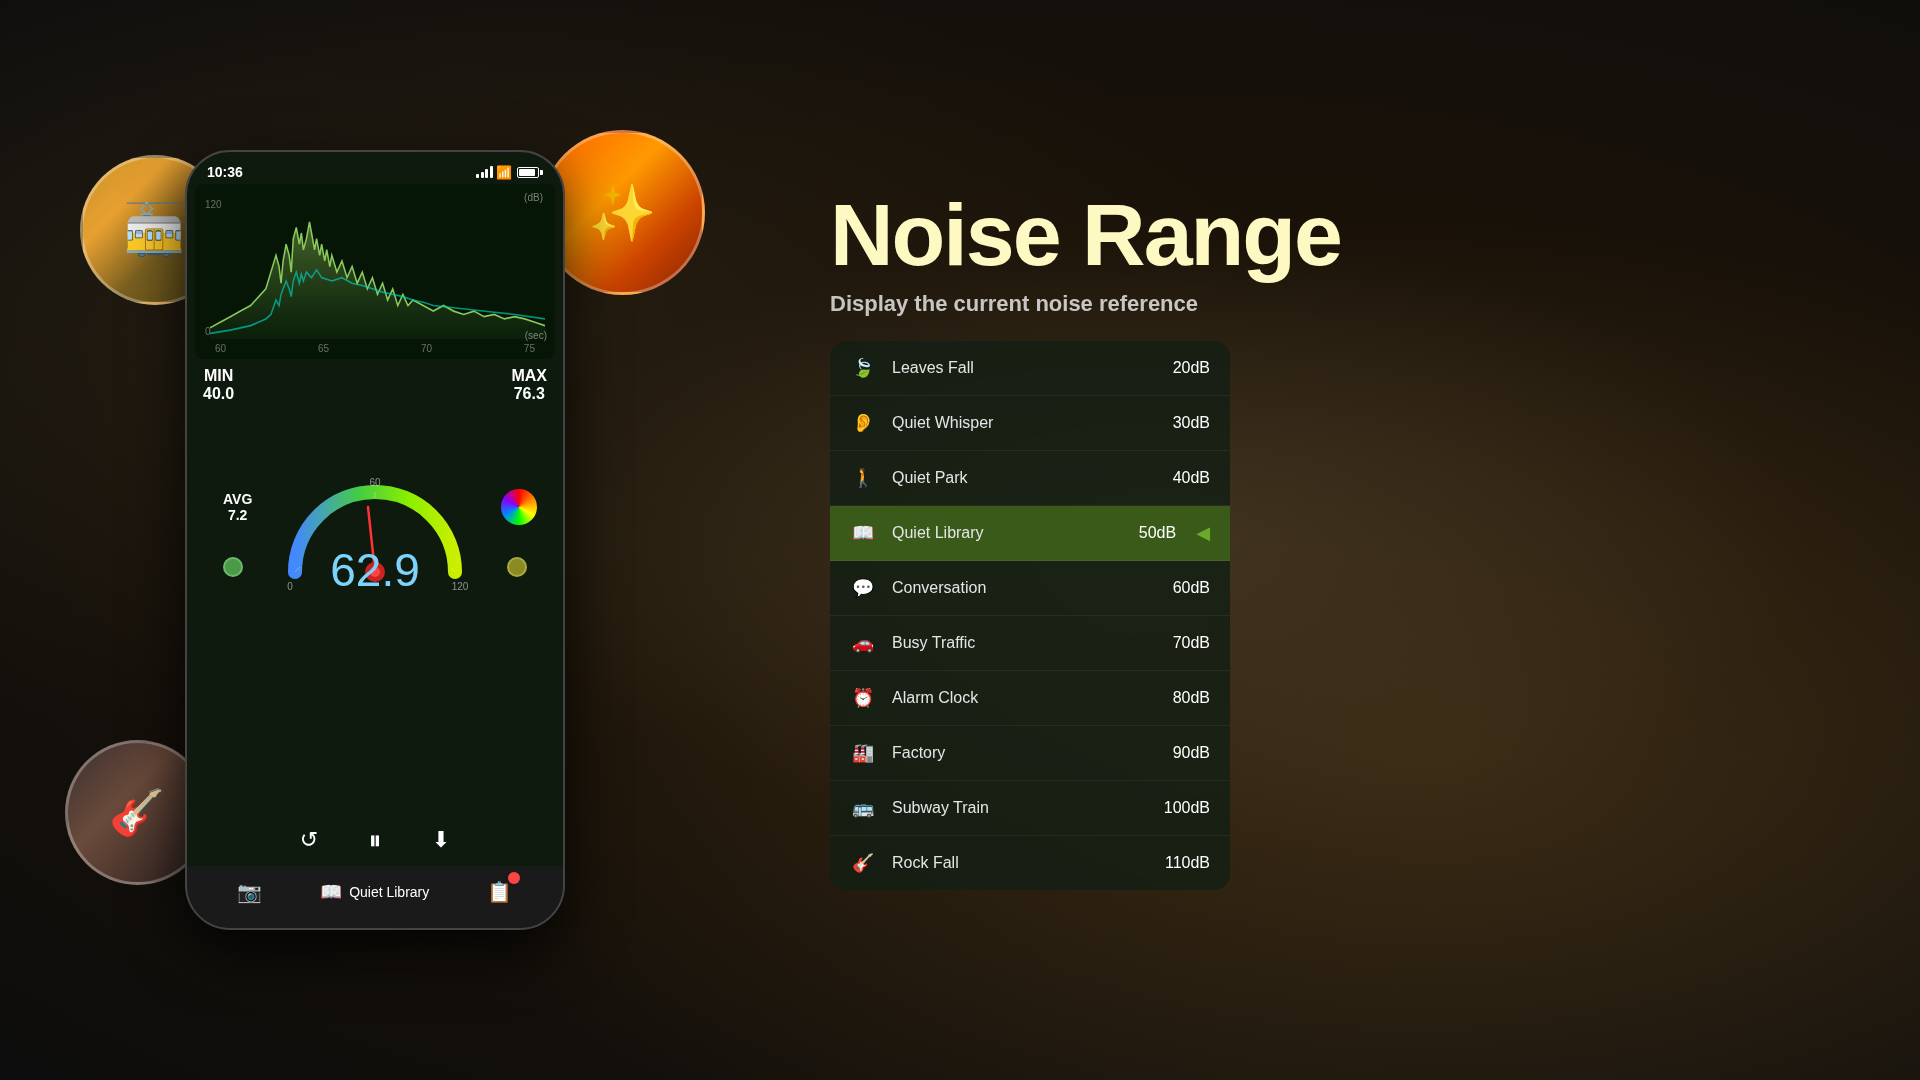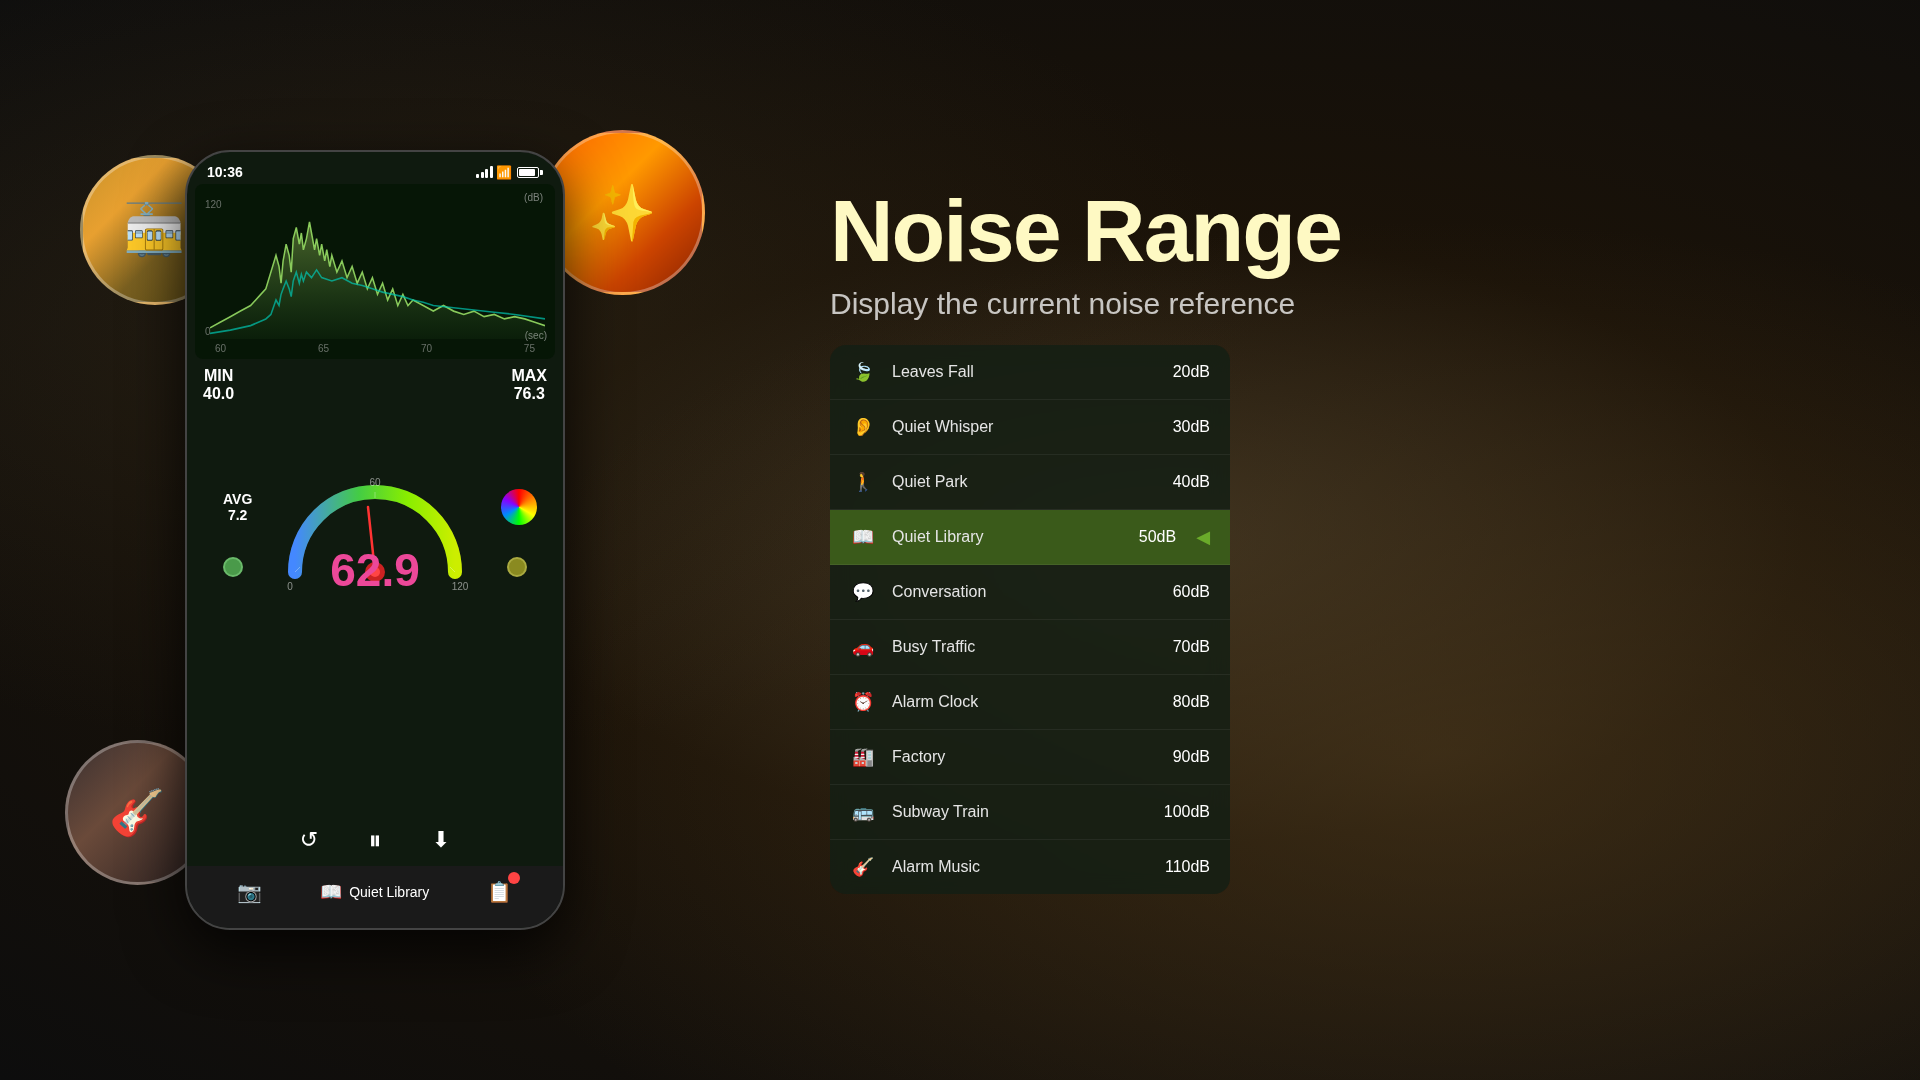--- a/index.html
+++ b/index.html
@@ -315,22 +315,22 @@
       background: #8a8a20;
       border: 2px solid #aaaa40;
     }
 
     .db-reading {
       position: absolute;
       bottom: 10px;
       left: 50%;
       transform: translateX(-50%);
       font-size: 46px;
-      font-weight: 700;
-      color: #ec4899;
+      font-weight: 400;
+      color: #7dd3fc;
     }
 
     
     .controls-row {
       display: flex;
       justify-content: center;
       gap: 30px;
       padding: 8px 20px;
       align-items: center;
     }
@@ -409,23 +409,23 @@
     .hero-title {
       font-size: 88px;
       font-weight: 900;
       color: #fef9c3;
       line-height: 1;
       letter-spacing: -2px;
       margin-bottom: 12px;
     }
 
     .hero-subtitle {
-      font-size: 30px;
+      font-size: 22px;
       color: rgba(255,255,255,0.75);
-      font-weight: 400;
+      font-weight: 700;
       margin-bottom: 24px;
     }
 
     
     .noise-list {
       background: rgba(20,30,20,0.85);
       border-radius: 16px;
       overflow: hidden;
       width: 400px;
       backdrop-filter: blur(10px);
@@ -744,20 +744,20 @@
 
   </div>
         <div class="noise-item">
     <div class="noise-icon icon-darkorange">🚌</div>
     <span class="noise-name">Subway Train</span>
     <span class="noise-db">100dB</span>
 
   </div>
         <div class="noise-item">
     <div class="noise-icon icon-pink">🎸</div>
-    <span class="noise-name">Alarm Music</span>
+    <span class="noise-name">Rock Fall</span>
     <span class="noise-db">110dB</span>
 
   </div>
       </div>
   </div>
 
 </div>
 
 </body></html>

